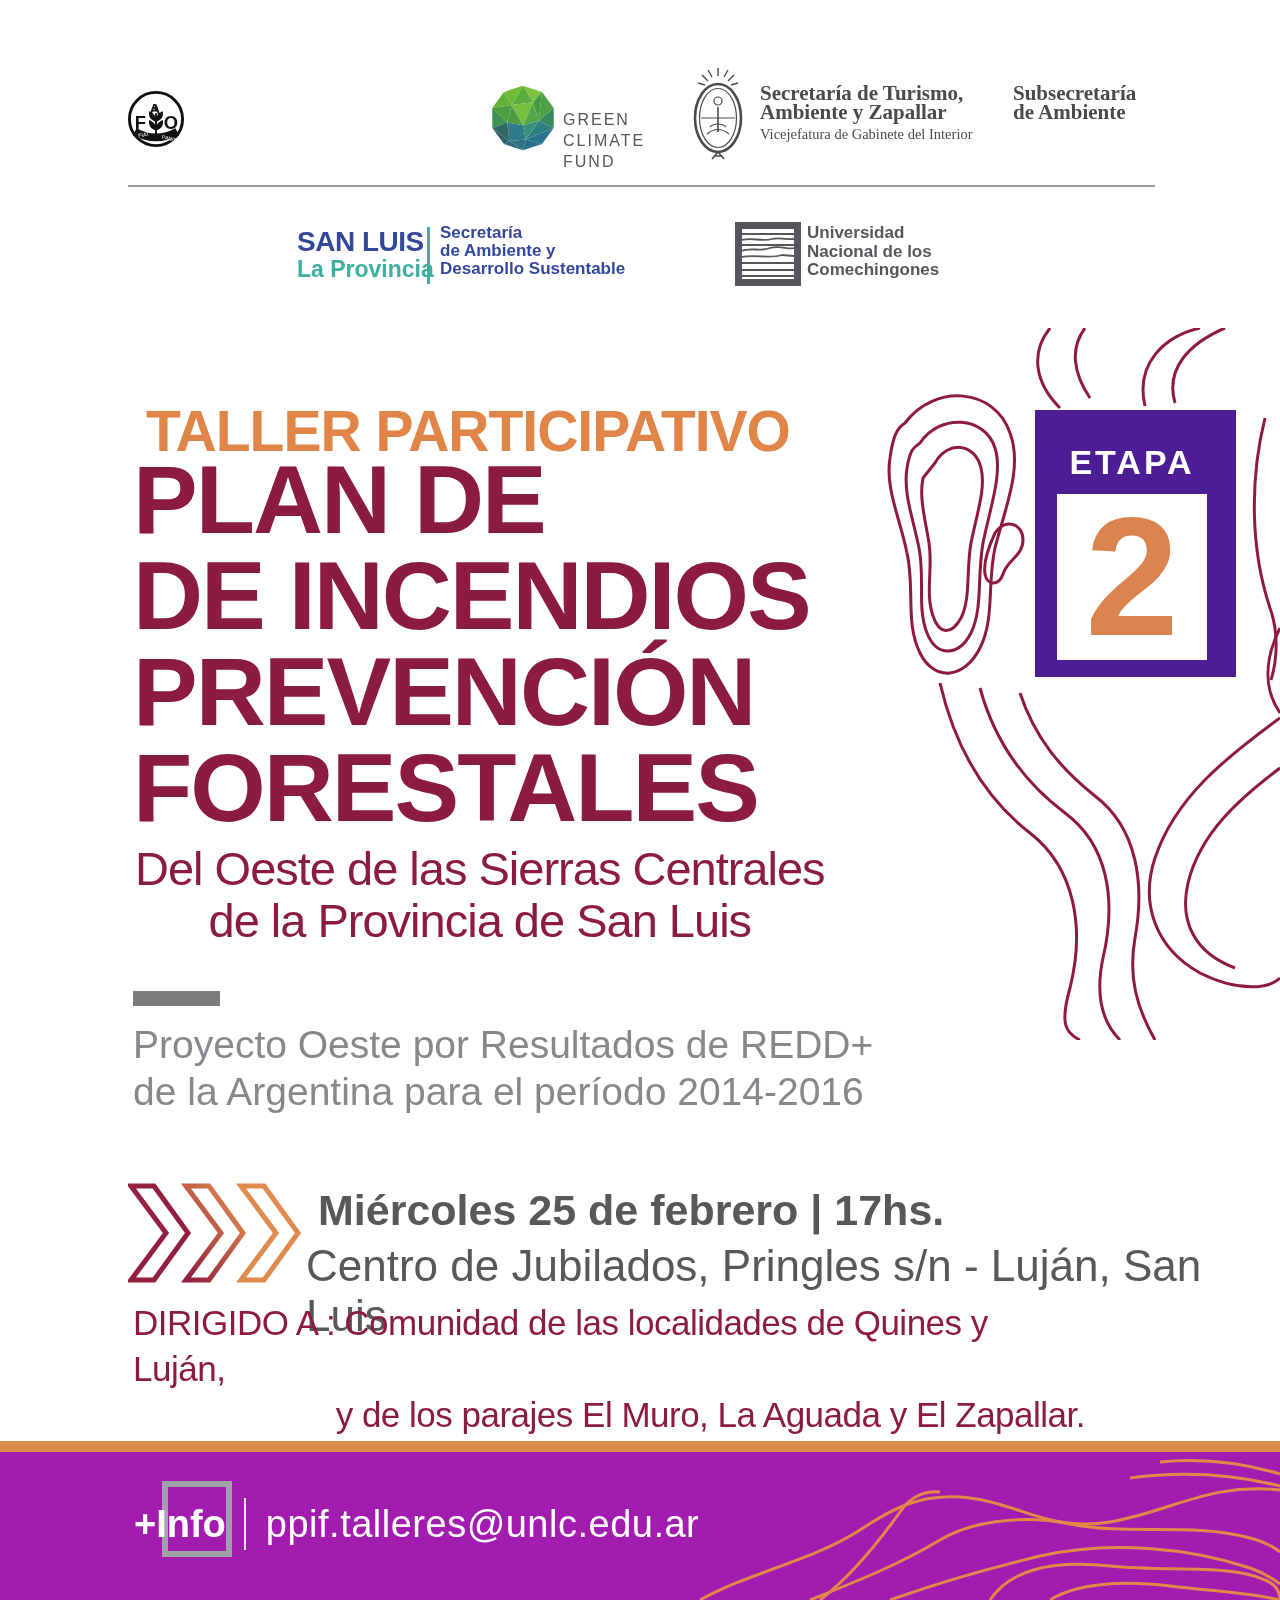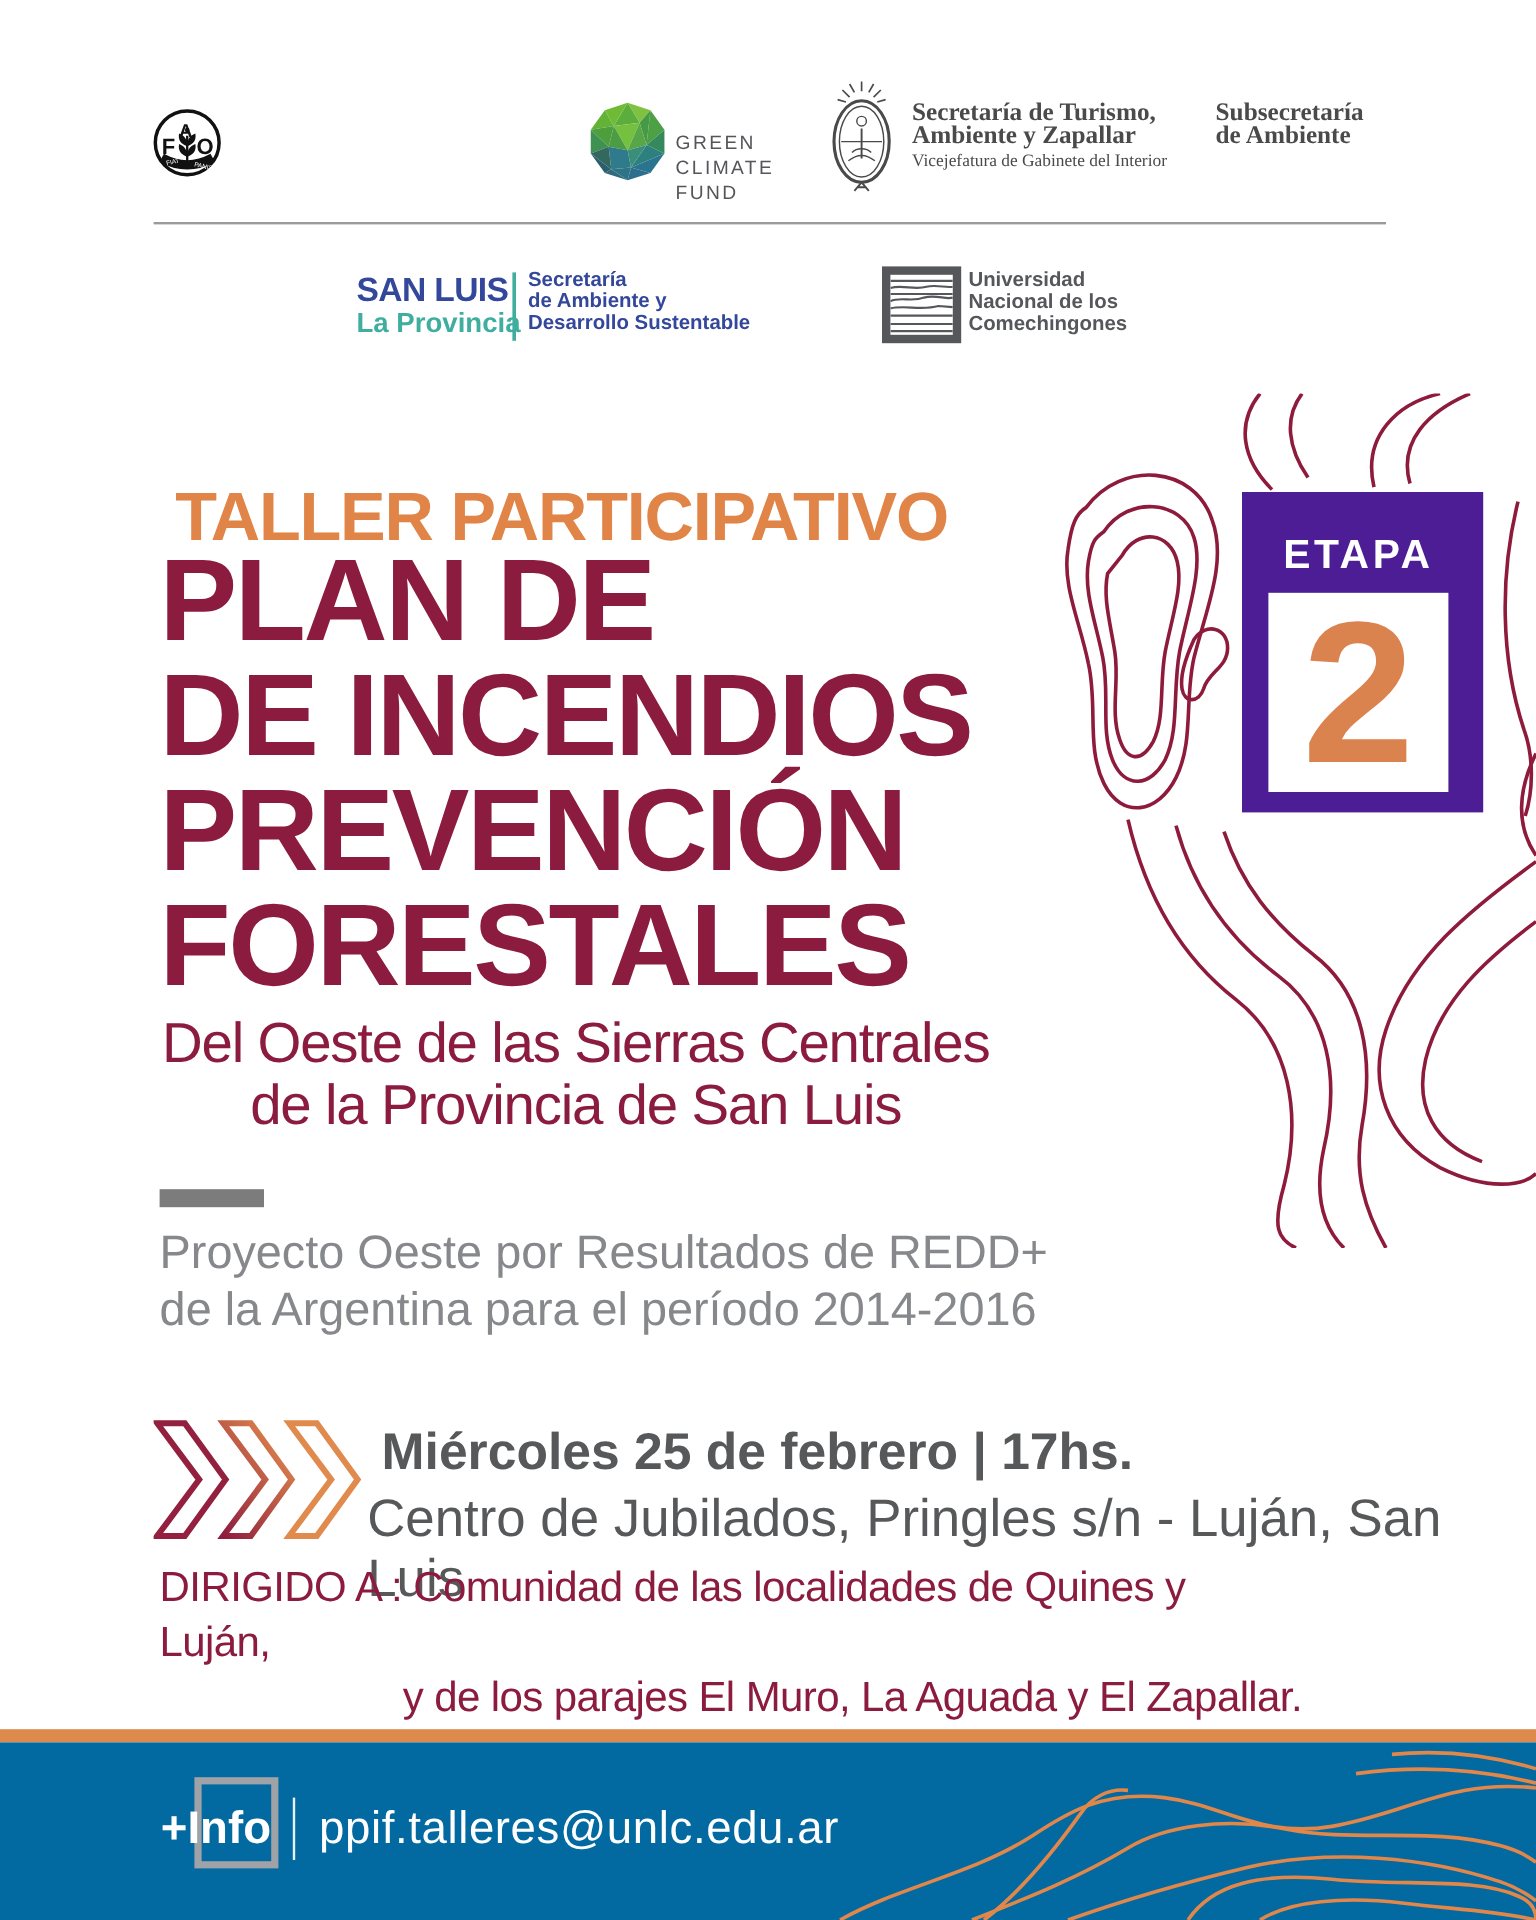--- a/index.html
+++ b/index.html
@@ -44,21 +44,21 @@
   
   .chevrons{left:128px;top:1183px;z-index:3;}
   .datetime{left:318px;top:1186px;font-size:43px;font-weight:bold;color:#57585A;z-index:3;}
   .location{left:306px;top:1241px;font-size:44px;color:#57585A;z-index:3;}
   .audience{left:133px;top:1300px;width:952px;font-size:35px;line-height:46px;
             letter-spacing:-0.5px;color:#8C1C3F;z-index:3;}
   .audience .l2{text-align:right;}
 
   
   .f-stripe{left:0;top:1441px;width:1280px;height:11px;background:#DD8A4D;}
-  .f-band{left:0;top:1452px;width:1280px;height:148px;background:#0369a1;overflow:hidden;}
+  .f-band{left:0;top:1452px;width:1280px;height:148px;background:#a21caf;overflow:hidden;}
   .f-topo{position:absolute;left:690px;top:0;}
   .f-square{position:absolute;left:162px;top:29px;width:58px;height:64px;border:6px solid #9FA3A7;z-index:3;}
   .f-text{position:absolute;left:134px;top:46px;display:flex;align-items:center;color:#ffffff;z-index:4;}
   .f-info{font-size:38px;font-weight:bold;}
   .f-sep{width:2px;height:52px;background:#ffffff;margin:0 20px 0 18px;opacity:.9;}
   .f-mail{font-size:38px;font-weight:400;letter-spacing:0.5px;}
 </style>
 </head>
 <body>
 

